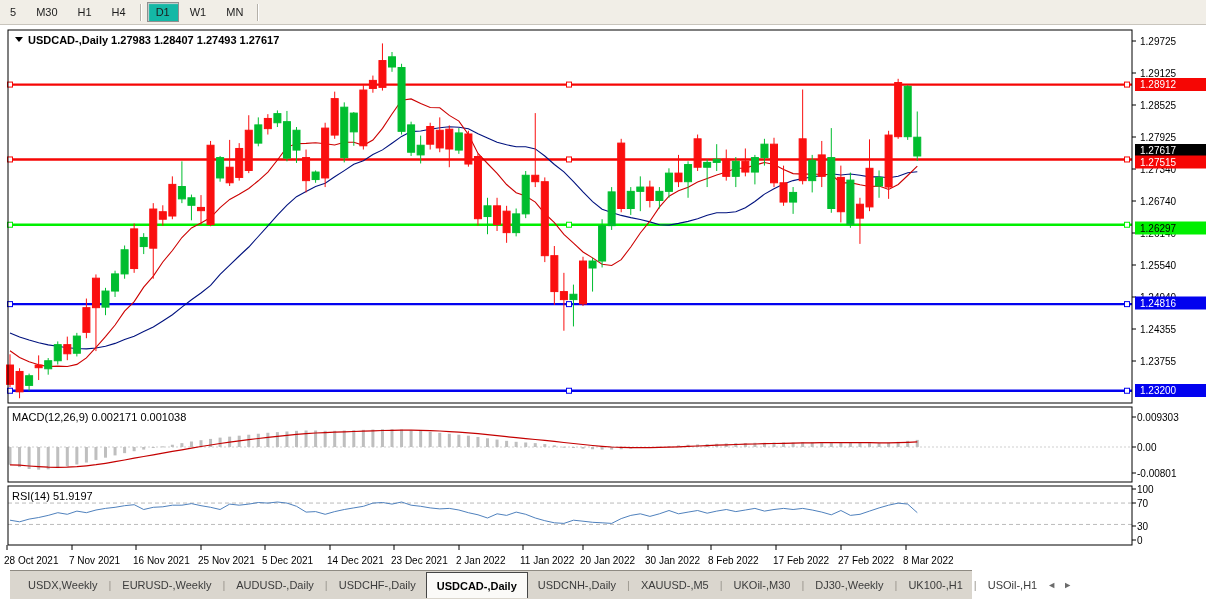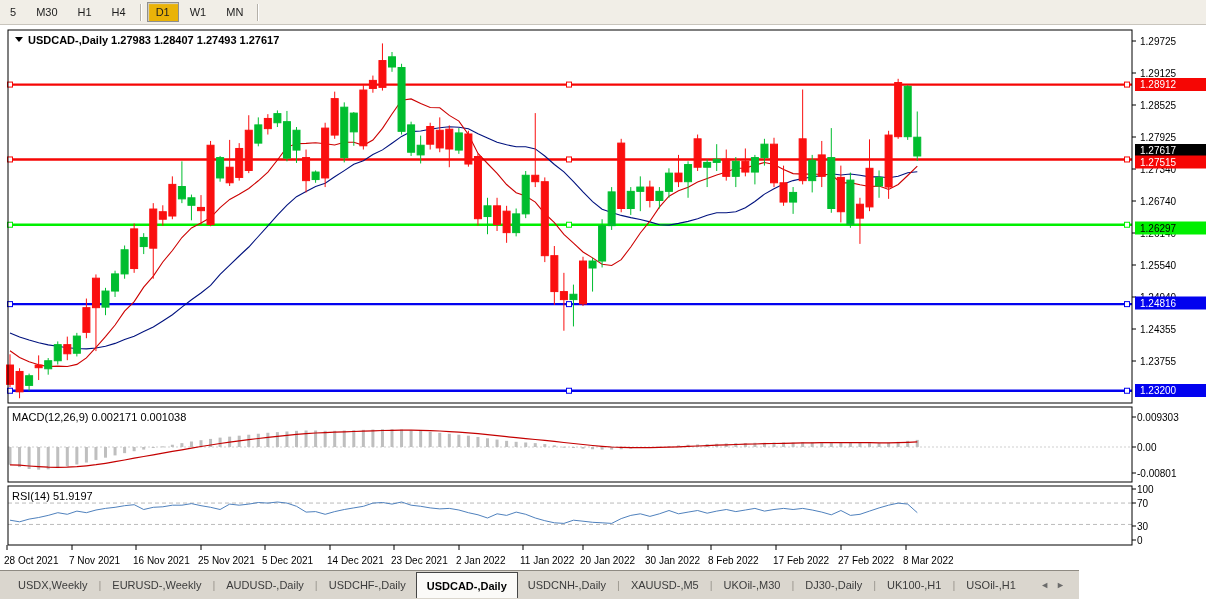--- a/index.html
+++ b/index.html
@@ -2,24 +2,24 @@
 <html><head>
 <meta charset="utf-8">
 <style>
   html,body{margin:0;padding:0;background:#888;}
   #app{position:relative;width:1206px;height:599px;background:#fff;overflow:hidden;
        font-family:"Liberation Sans",sans-serif;-webkit-font-smoothing:antialiased;}
   
   #toolbar{position:absolute;left:0;top:0;width:1206px;height:24px;background:#F1EEE7;
            border-bottom:1px solid #C9C5BD;display:flex;align-items:center;font-size:11px;color:#1d1d1d;}
   .tf-btn{padding:3px 8px;margin:0 1px;border:1px solid transparent;cursor:default;}
-  .tf-btn.active{background:#eab308;border:1px solid #8f8f8f;box-shadow:inset 1px 1px 1px #cfcfcf;}
+  .tf-btn.active{background:#14b8a6;border:1px solid #8f8f8f;box-shadow:inset 1px 1px 1px #cfcfcf;}
   .tf-sep{width:1px;height:17px;background:#b5b1a9;border-right:1px solid #ffffff;margin:0 4px;}
   
-  #tabbar-wrap{position:absolute;left:0;bottom:0;width:1079px;height:28px;border-top:1px solid #8E8A82;
+  #tabbar-wrap{position:absolute;left:10px;bottom:0;width:962px;height:28px;border-top:1px solid #8E8A82;
                background:#DAD6CE;}
   #tabbar{display:flex;align-items:stretch;height:27px;font-size:11px;color:#3c3c3c;padding-left:8px;}
   .tab{display:flex;align-items:center;padding:0 10px;white-space:nowrap;cursor:default;}
   .tab.active{background:#FBFAF8;border:1px solid #454545;border-bottom:none;font-weight:bold;color:#000;
               margin-top:1px;text-align:center;}
   .tab-sep{display:flex;align-items:center;color:#9a968e;padding:0 1px;}
   #tab-arrows{margin-left:auto;display:flex;align-items:center;gap:7px;color:#6b6b6b;
               font-size:9px;padding-right:14px;}
   svg text{font-family:"Liberation Sans",sans-serif;}
 </style>
@@ -468,21 +468,21 @@
         <div class="tab">AUDUSD-,Daily</div>
         <div class="tab-sep">|</div>
         <div class="tab">USDCHF-,Daily</div>
         <div class="tab active">USDCAD-,Daily</div>
         <div class="tab">USDCNH-,Daily</div>
         <div class="tab-sep">|</div>
         <div class="tab">XAUUSD-,M5</div>
         <div class="tab-sep">|</div>
         <div class="tab">UKOil-,M30</div>
         <div class="tab-sep">|</div>
-        <div class="tab">DJ30-,Daily</div>
+        <div class="tab">DJ30-,Weekly</div>
         <div class="tab-sep">|</div>
         <div class="tab">UK100-,H1</div>
         <div class="tab-sep">|</div>
         <div class="tab">USOil-,H1</div>
         <div id="tab-arrows">
           <span>◄</span>
           <span>►</span>
         </div>
       </div>
   </div>

